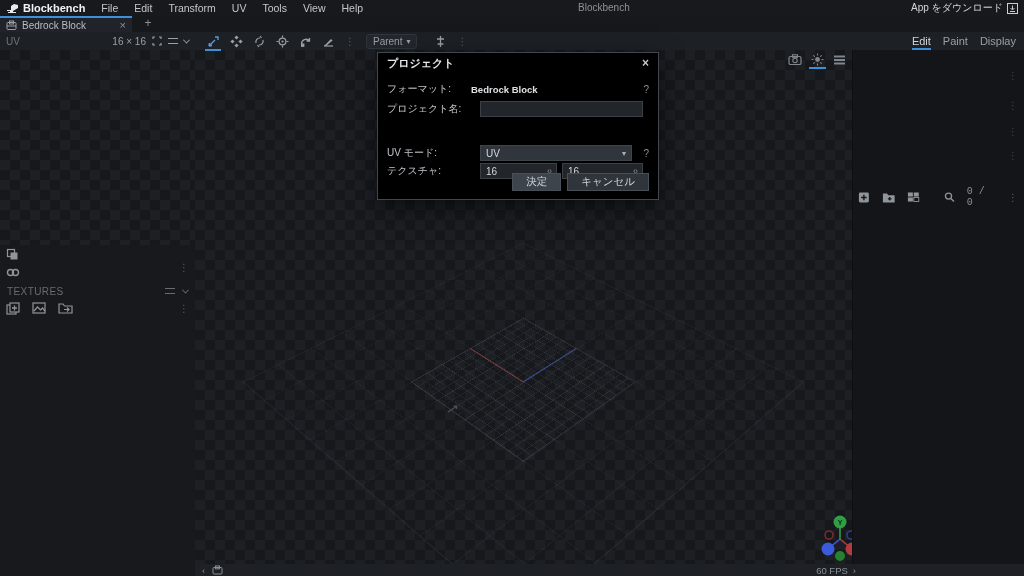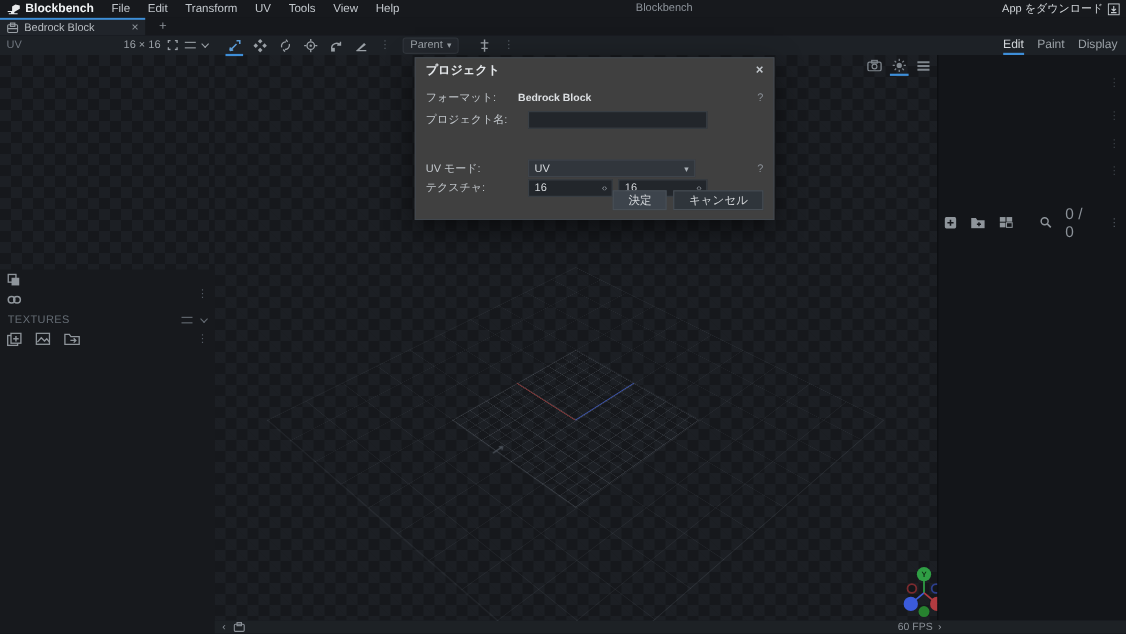--- a/index.html
+++ b/index.html
@@ -85,30 +85,30 @@
   .gizmo { position:absolute; left:620px; top:462px; width:50px; height:50px; }
   .gizmo text { font-size:7px; font-weight:bold; fill:#0e2a12; }
 
   
   .rightpanel { position:absolute; left:852px; top:38px; width:172px; height:526px; background:#131519; }
   .rp-divider { position:absolute; left:0; top:0; width:1px; height:100%; background:#0d0f12; }
   .rp-handle { position:absolute; right:4px; color:#3f454b; }
   .outliner-head { position:absolute; left:0; top:130px; width:172px; }
   .outliner-bar { position:absolute; left:6px; top:148px; right:4px; display:flex; align-items:center; gap:12px; color:#8f959b; }
   .outliner-bar .spacer { flex:1; }
-  .outliner-count { color:#8b9198; font-size:14px; }
+  .outliner-count { color:#8b9198; font-size:10px;font-family:Liberation Mono, monospace; }
 
   
   .statusbar { position:absolute; left:195px; top:564px; width:829px; height:12px; background:#1d2125;
     display:flex; align-items:center; font-size:9.5px; color:#8b9198; }
   .sb-left { display:flex; align-items:center; gap:7px; padding-left:7px; }
   .sb-right { position:absolute; right:168px; display:flex; align-items:center; gap:5px; }
 
   
-  .dialog { position:absolute; left:377px; top:52px; width:327px; height:148px; background:#404040;
+  .dialog { position:absolute; left:377px; top:52px; width:282px; height:148px; background:#000000;
     border:1px solid #41474e; box-shadow:0 8px 24px rgba(0,0,0,.55); z-index:50; font-size:10px; }
   .dlg-title { height:20px; display:flex; align-items:center; padding:0 9px; font-weight:bold;
     color:#e4e7ea; font-size:11px; }
   .dlg-close { margin-left:auto; color:#c2c7cc; font-size:12px; }
   .dlg-row { position:absolute; left:9px; right:9px; height:16px; display:flex; align-items:center; }
   .dlg-label { width:84px; color:#c2c7cc; }
   .dlg-value { color:#dde0e3; font-weight:bold; font-size:9.5px; }
   .dlg-help { position:absolute; right:0; color:#8b9198; }
   .dlg-input { position:absolute; left:93px; width:163px; height:16px; background:#22262b; border:1px solid #3a4046; }
   .dlg-select { position:absolute; left:93px; width:152px; height:16px; background:#31363c; border:1px solid #3e444b;

